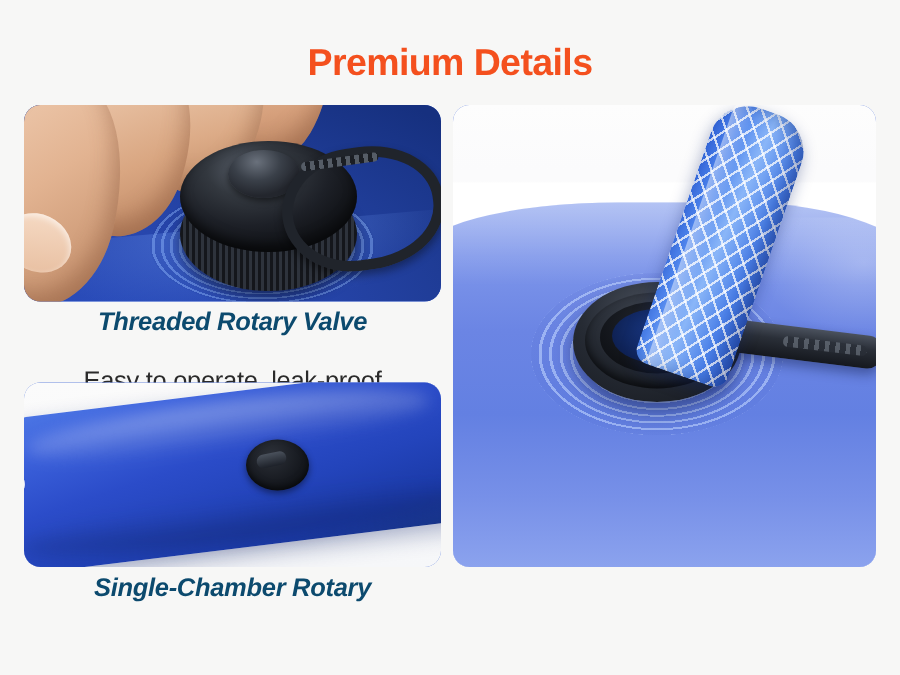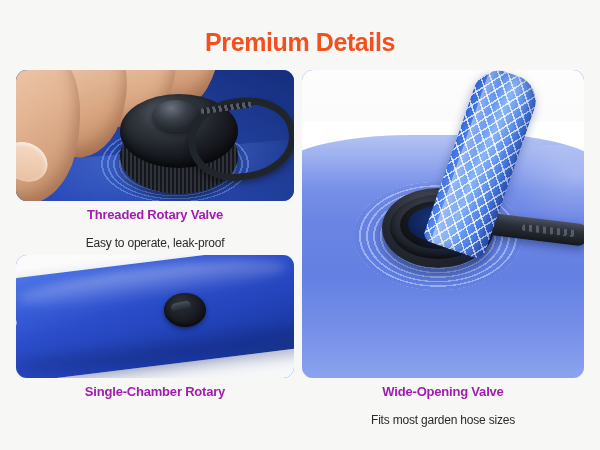--- a/index.html
+++ b/index.html
@@ -405,33 +405,34 @@
     background: linear-gradient(90deg, rgba(255,255,255,.45), rgba(255,255,255,0));
     border-radius: 20px;
   }
 
   
   .caption {
     position: absolute;
     text-align: center;
   }
   .caption .head {
-    font-size: 13px;
+    font-size: 17px;
     font-weight: bold;
-    color: #a21caf;
+    color: #0c4a6e;
     letter-spacing: -0.2px;
     line-height: 20px;
+    font-style: italic;
   }
   .caption .sub {
-    font-size: 12px;
+    font-size: 17px;
     font-weight: normal;
     color: #2a2a2a;
     letter-spacing: -0.2px;
     line-height: 21px;
-    margin-top: 8px;
+    margin-top: 18px;
   }
   #caption-valve-cap { left: 16px; top: 205px; width: 278px; }
   #caption-bag       { left: 16px; top: 382px; width: 278px; }
   #caption-hose      { left: 302px; top: 382px; width: 282px; }
 </style>
 </head>
 <body>
 
 <div class="page">
 
@@ -489,18 +490,14 @@
         <div class="r r1"></div>
         <div class="r r2"></div>
         <div class="r r3"></div>
         <div class="r r4"></div>
       </div>
       <div class="valve-handle"></div>
       <div class="hose"></div>
     </div>
   </div>
 
-  <div class="caption" id="caption-hose">
-    <div class="head">Wide-Opening Valve</div>
-    <div class="sub">Fits most garden hose sizes</div>
-  </div>
 
 </div>
 
 </body></html>

